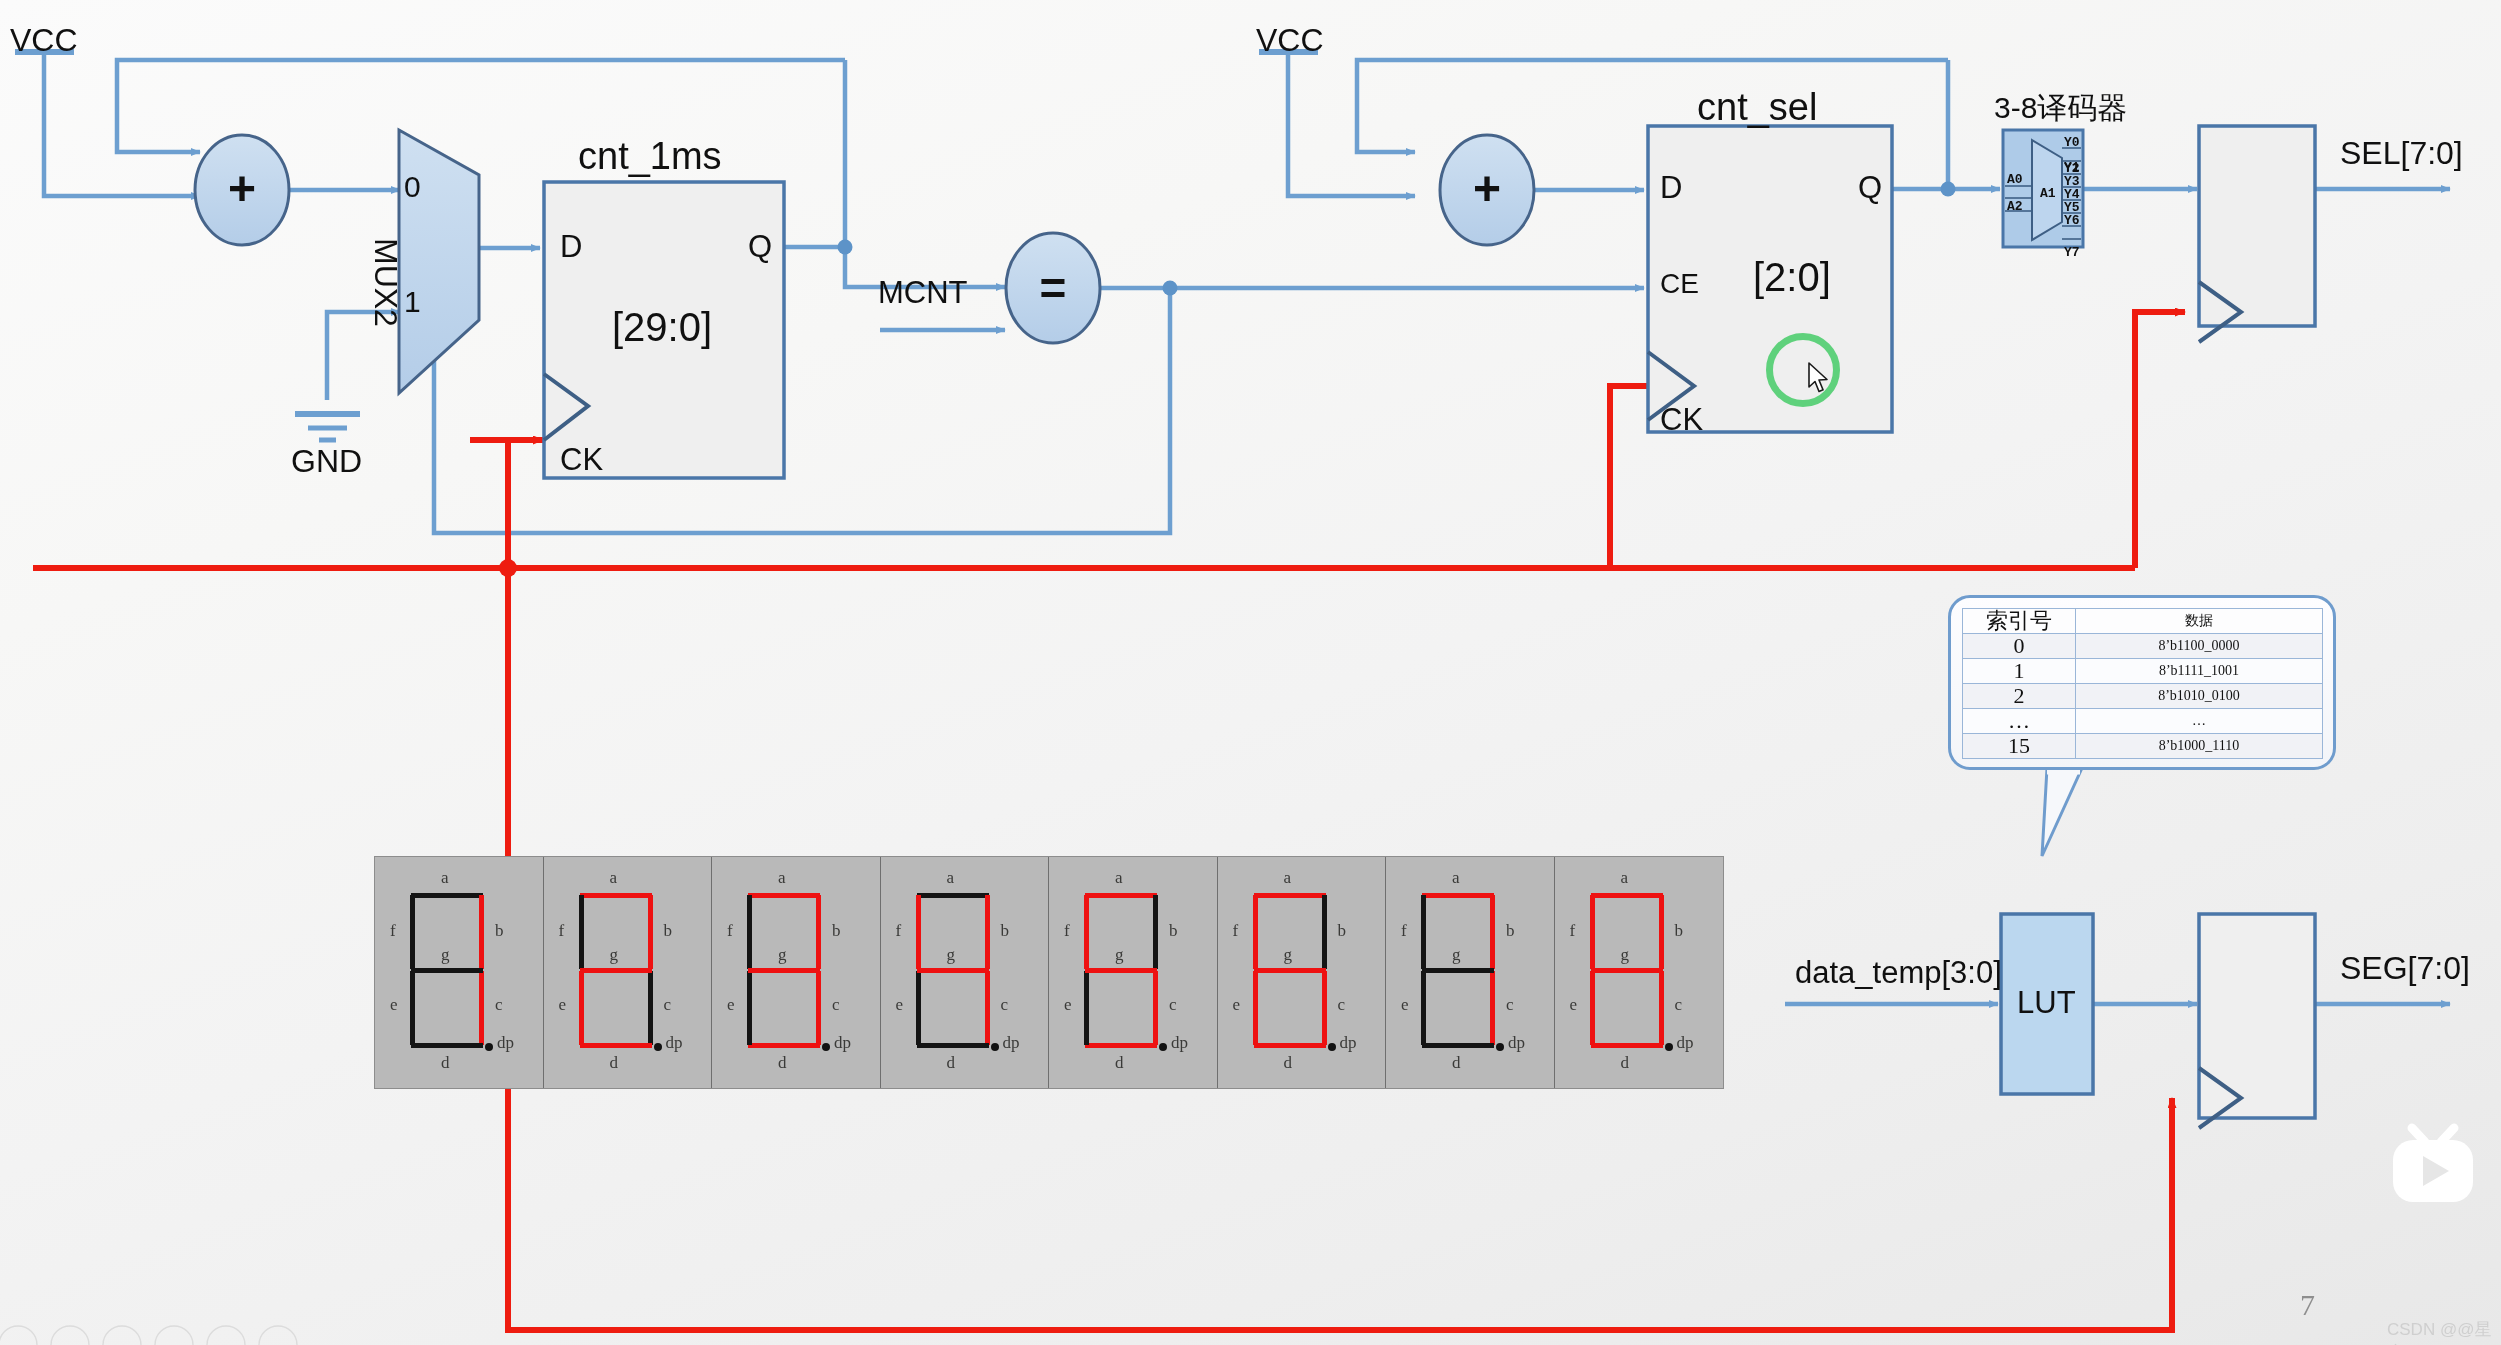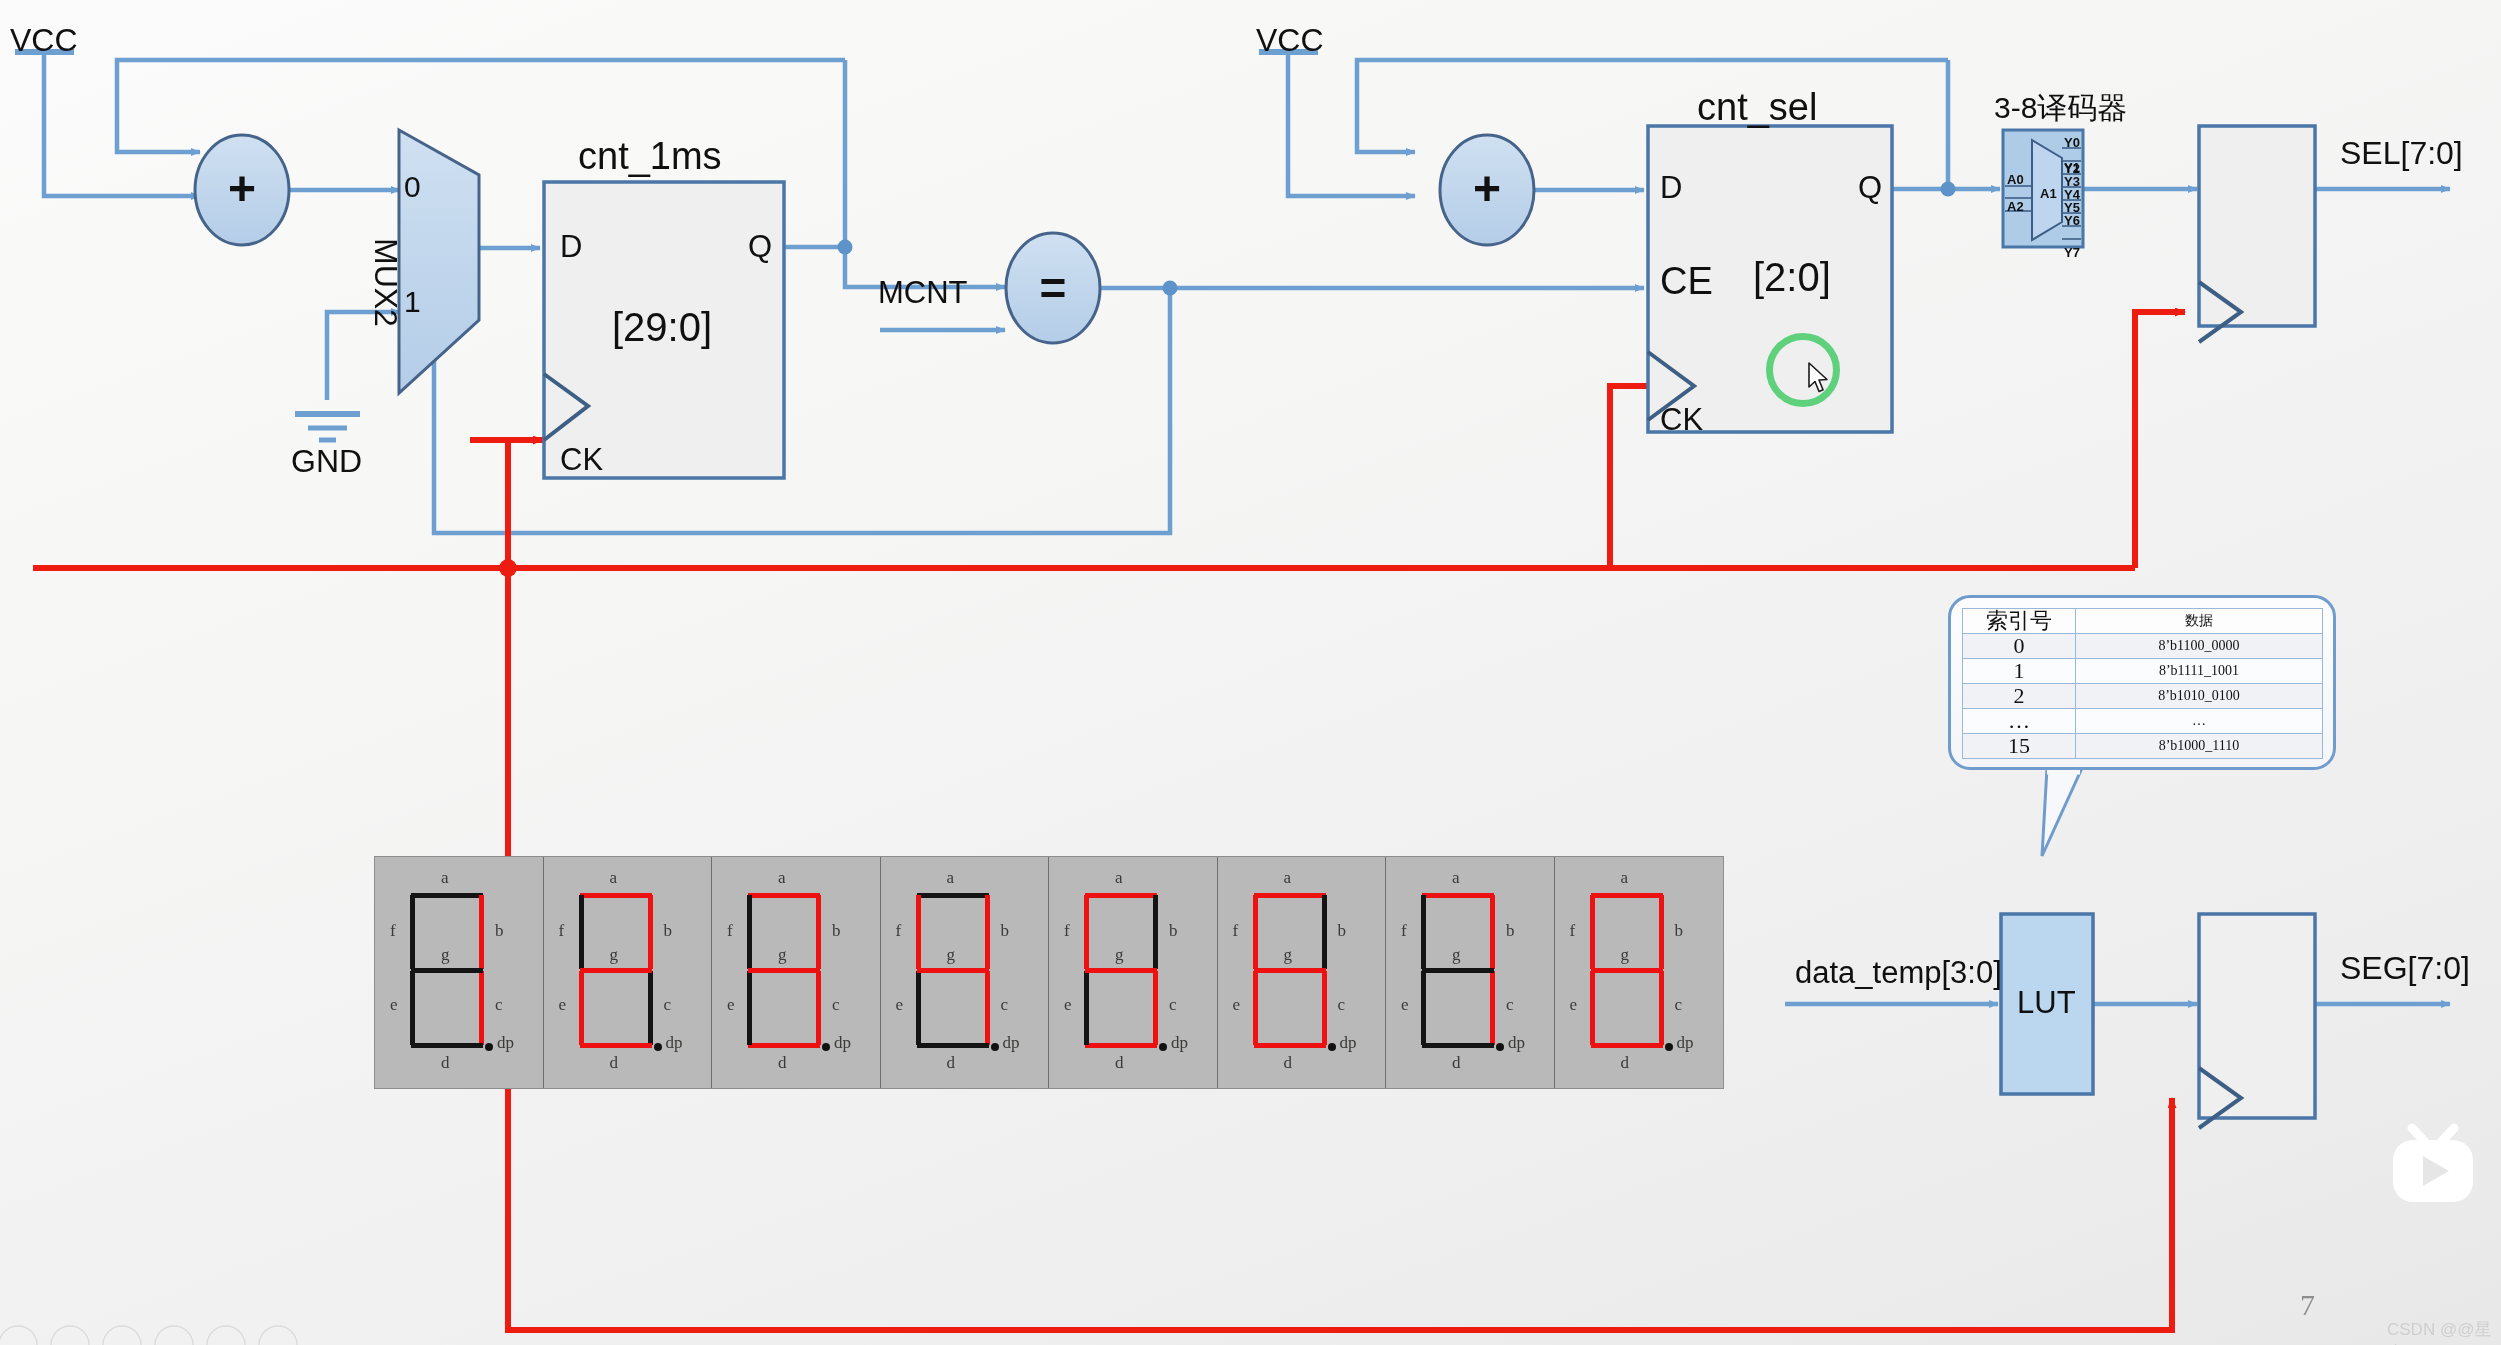--- a/index.html
+++ b/index.html
@@ -20,21 +20,21 @@
     left: 0; top: 0;
     width: 2501px;
     height: 1345px;
   }
   .lbl {
     position: absolute;
     color: #101010;
     white-space: nowrap;
     font-family: "Liberation Sans", sans-serif;
   }
-  .lbl-serif { font-family: Liberation Sans, sans-serif; }
+  .lbl-serif { font-family: Liberation Mono, monospace; }
 
   
   #lut-callout {
     position: absolute;
     left: 1948px; top: 595px;
     width: 388px; height: 175px;
     border: 3px solid #6f9ccd;
     border-radius: 22px;
     background: linear-gradient(180deg,#fdfdff 0%, #f3f5f9 100%);
     box-sizing: border-box;
@@ -323,21 +323,21 @@
   <div class="lbl" style="left:560px; top:229px; font-size:31px;">D</div>
   <div class="lbl" style="left:748px; top:229px; font-size:31px;">Q</div>
   <div class="lbl" style="left:560px; top:442px; font-size:31px;">CK</div>
   <div class="lbl" style="left:612px; top:305px; font-size:40px;">[29:0]</div>
 
   <div class="lbl" style="left:878px; top:275px; font-size:31px;">MCNT</div>
 
   <div class="lbl" style="left:1697px; top:86px; font-size:38px;">cnt_sel</div>
   <div class="lbl" style="left:1660px; top:170px; font-size:31px;">D</div>
   <div class="lbl" style="left:1858px; top:170px; font-size:31px;">Q</div>
-  <div class="lbl" style="left:1660px; top:260px; font-size:38px;">CE</div>
+  <div class="lbl" style="left:1660px; top:268px; font-size:28px;">CE</div>
   <div class="lbl" style="left:1660px; top:402px; font-size:31px;">CK</div>
   <div class="lbl" style="left:1753px; top:255px; font-size:40px;">[2:0]</div>
 
   <div class="lbl" style="left:1994px; top:88px; font-size:30px;">3-8译码器</div>
   <div class="lbl lbl-serif" style="left:2007px; top:172px; font-size:13px; font-weight:bold;">A0</div>
   <div class="lbl lbl-serif" style="left:2007px; top:186px; font-size:13px; font-weight:bold;margin-left:33px;">A1</div>
   <div class="lbl lbl-serif" style="left:2007px; top:199px; font-size:13px; font-weight:bold;">A2</div>
   <div class="lbl lbl-serif" style="left:2064px; top:135px; font-size:13px; font-weight:bold;">Y0</div>
   <div class="lbl lbl-serif" style="left:2064px; top:160px; font-size:13px; font-weight:bold;">Y1</div>
   <div class="lbl lbl-serif" style="left:2064px; top:161px; font-size:13px; font-weight:bold;">Y2</div>

